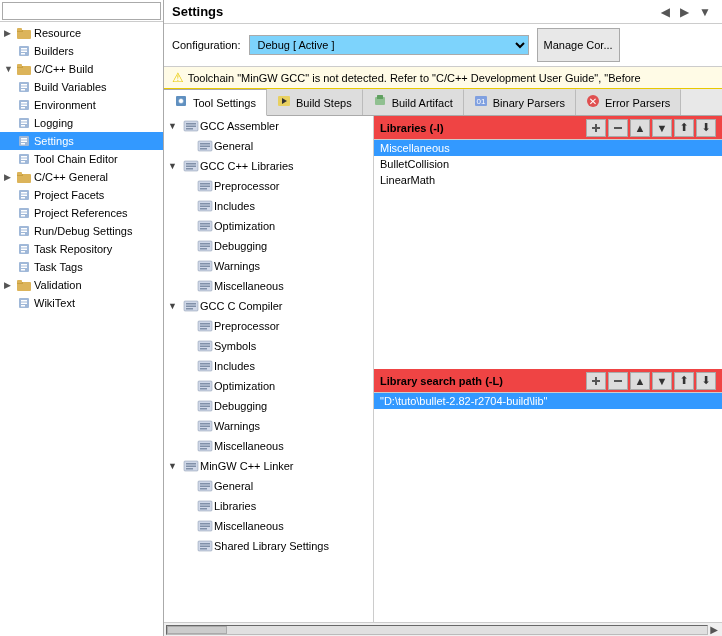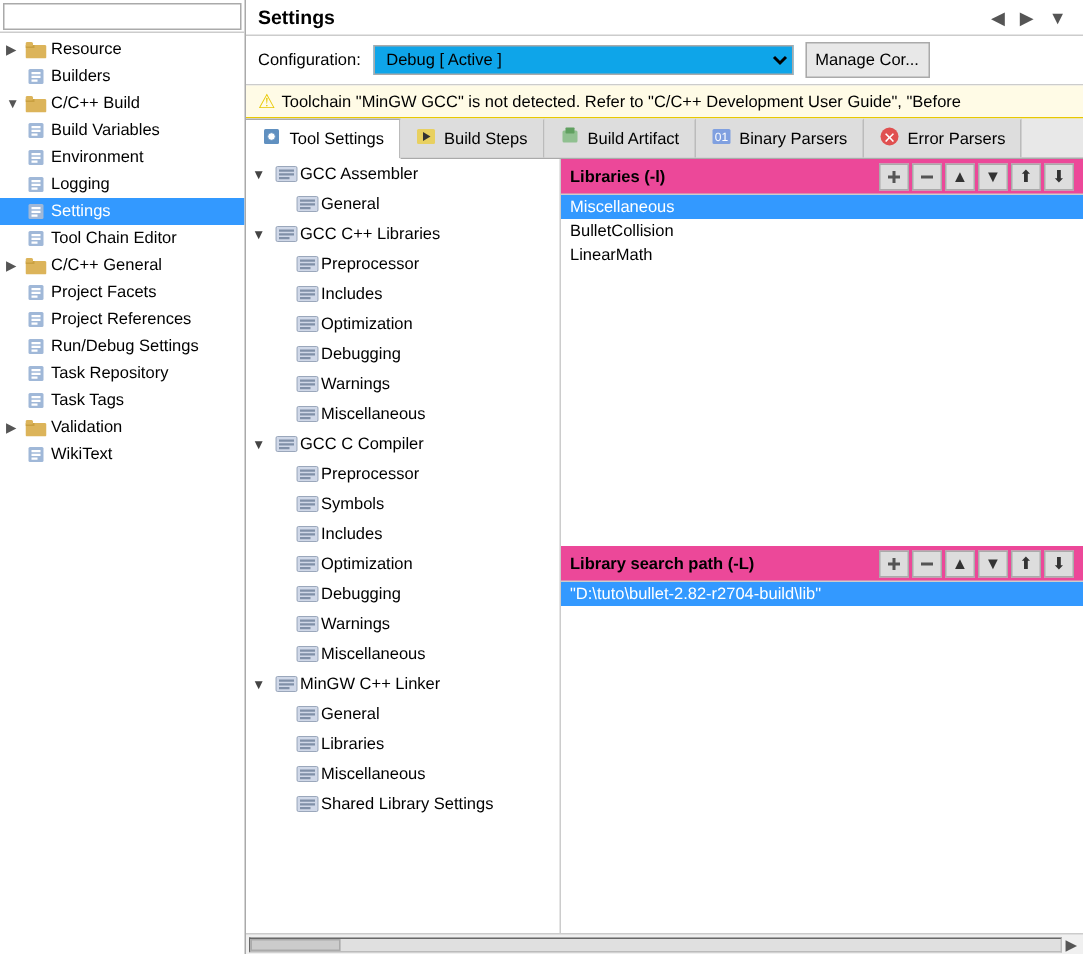--- a/index.html
+++ b/index.html
@@ -96,24 +96,24 @@
       align-items: center;
       gap: 8px;
     }
     .config-label { font-size: 11px; color: #000; }
     .config-select {
       height: 20px;
       font-size: 11px;
       border: 1px solid #aaa;
       padding: 0 4px;
       width: 280px;
-      background: #0ea5e9;
+      background: #7dd3fc;
     }
     .manage-btn {
-      height: 24px;
+      height: 34px;
       font-size: 11px;
       border: 1px solid #aaa;
       background: #e8e8e8;
       padding: 0 6px;
       cursor: pointer;
     }
 
     
     .warning-bar {
       background: #fffbe6;
@@ -192,21 +192,21 @@
       flex-direction: column;
       overflow: hidden;
       background: #fff;
     }
 
     
     .section-header {
       display: flex;
       align-items: center;
       justify-content: space-between;
-      background: #ec4899;
+      background: #ef4444;
       border-bottom: 1px solid #ccc;
       padding: 2px 6px;
       height: 24px;
     }
     .section-title { font-size: 11px; font-weight: bold; color: #000; }
     .section-toolbar { display: flex; gap: 2px; }
     .section-btn {
       width: 20px; height: 18px;
       background: #ddd;
       border: 1px solid #aaa;

